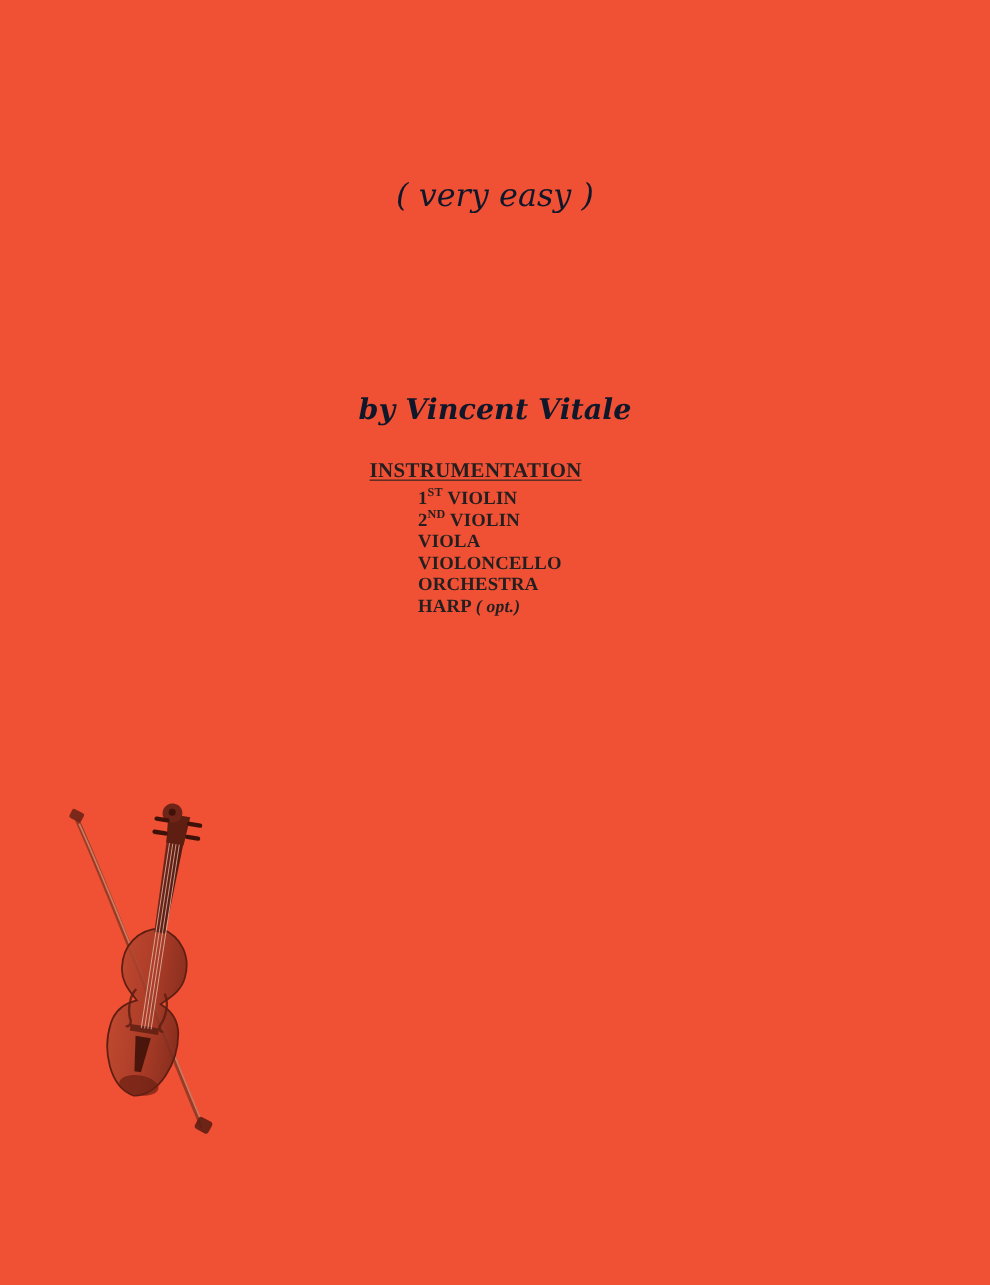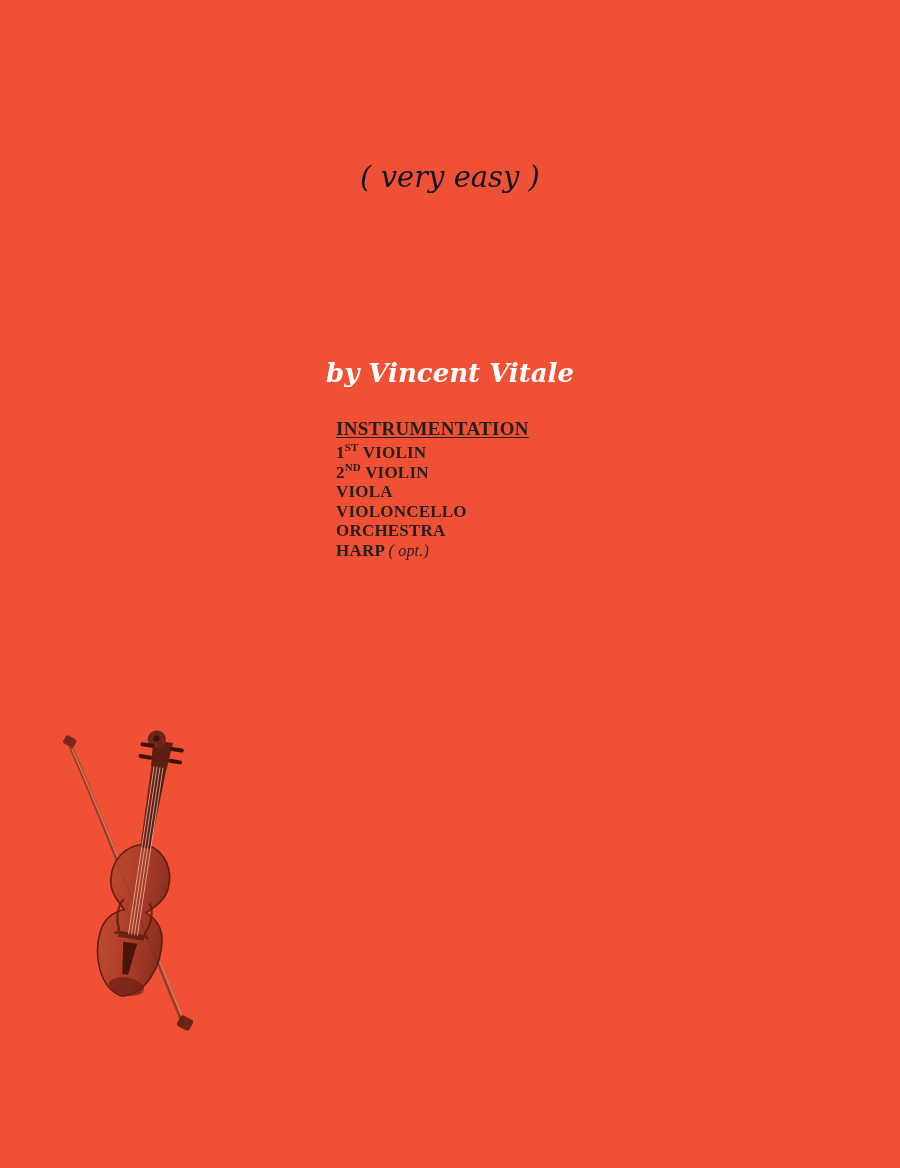--- a/index.html
+++ b/index.html
@@ -60,21 +60,21 @@
   .composer {
     position: absolute;
     top: 358px;
     left: 0;
     width: 900px;
     text-align: center;
     font-family: "DejaVu Serif", serif;
     font-style: italic;
     font-weight: bold;
     font-size: 26px;
-    color: #ffffff;
+    color: #0f172a;
   }
   .instr-block {
     position: absolute;
     top: 418px;
     left: 336px;
     color: #231f20;
   }
   .instr-heading {
     font-family: "Liberation Serif", serif;
     font-weight: bold;
@@ -89,29 +89,30 @@
     margin: 0;
     padding: 0;
   }
   .instr-list li {
     font-family: "Liberation Serif", serif;
     font-weight: bold;
     font-size: 17px;
     line-height: 19.5px;
     letter-spacing: 0.2px;
     white-space: nowrap;
+    margin-left: 44px;
   }
   .instr-list li sup {
     font-size: 11px;
     vertical-align: super;
     line-height: 0;
   }
   .instr-list li .opt {
     font-style: italic;
-    font-weight: normal;
+    font-weight: bold;
     font-size: 16px;
   }
   .violin-art {
     position: absolute;
     left: 58px;
     top: 725px;
     width: 160px;
     height: 330px;
   }
 </style>

